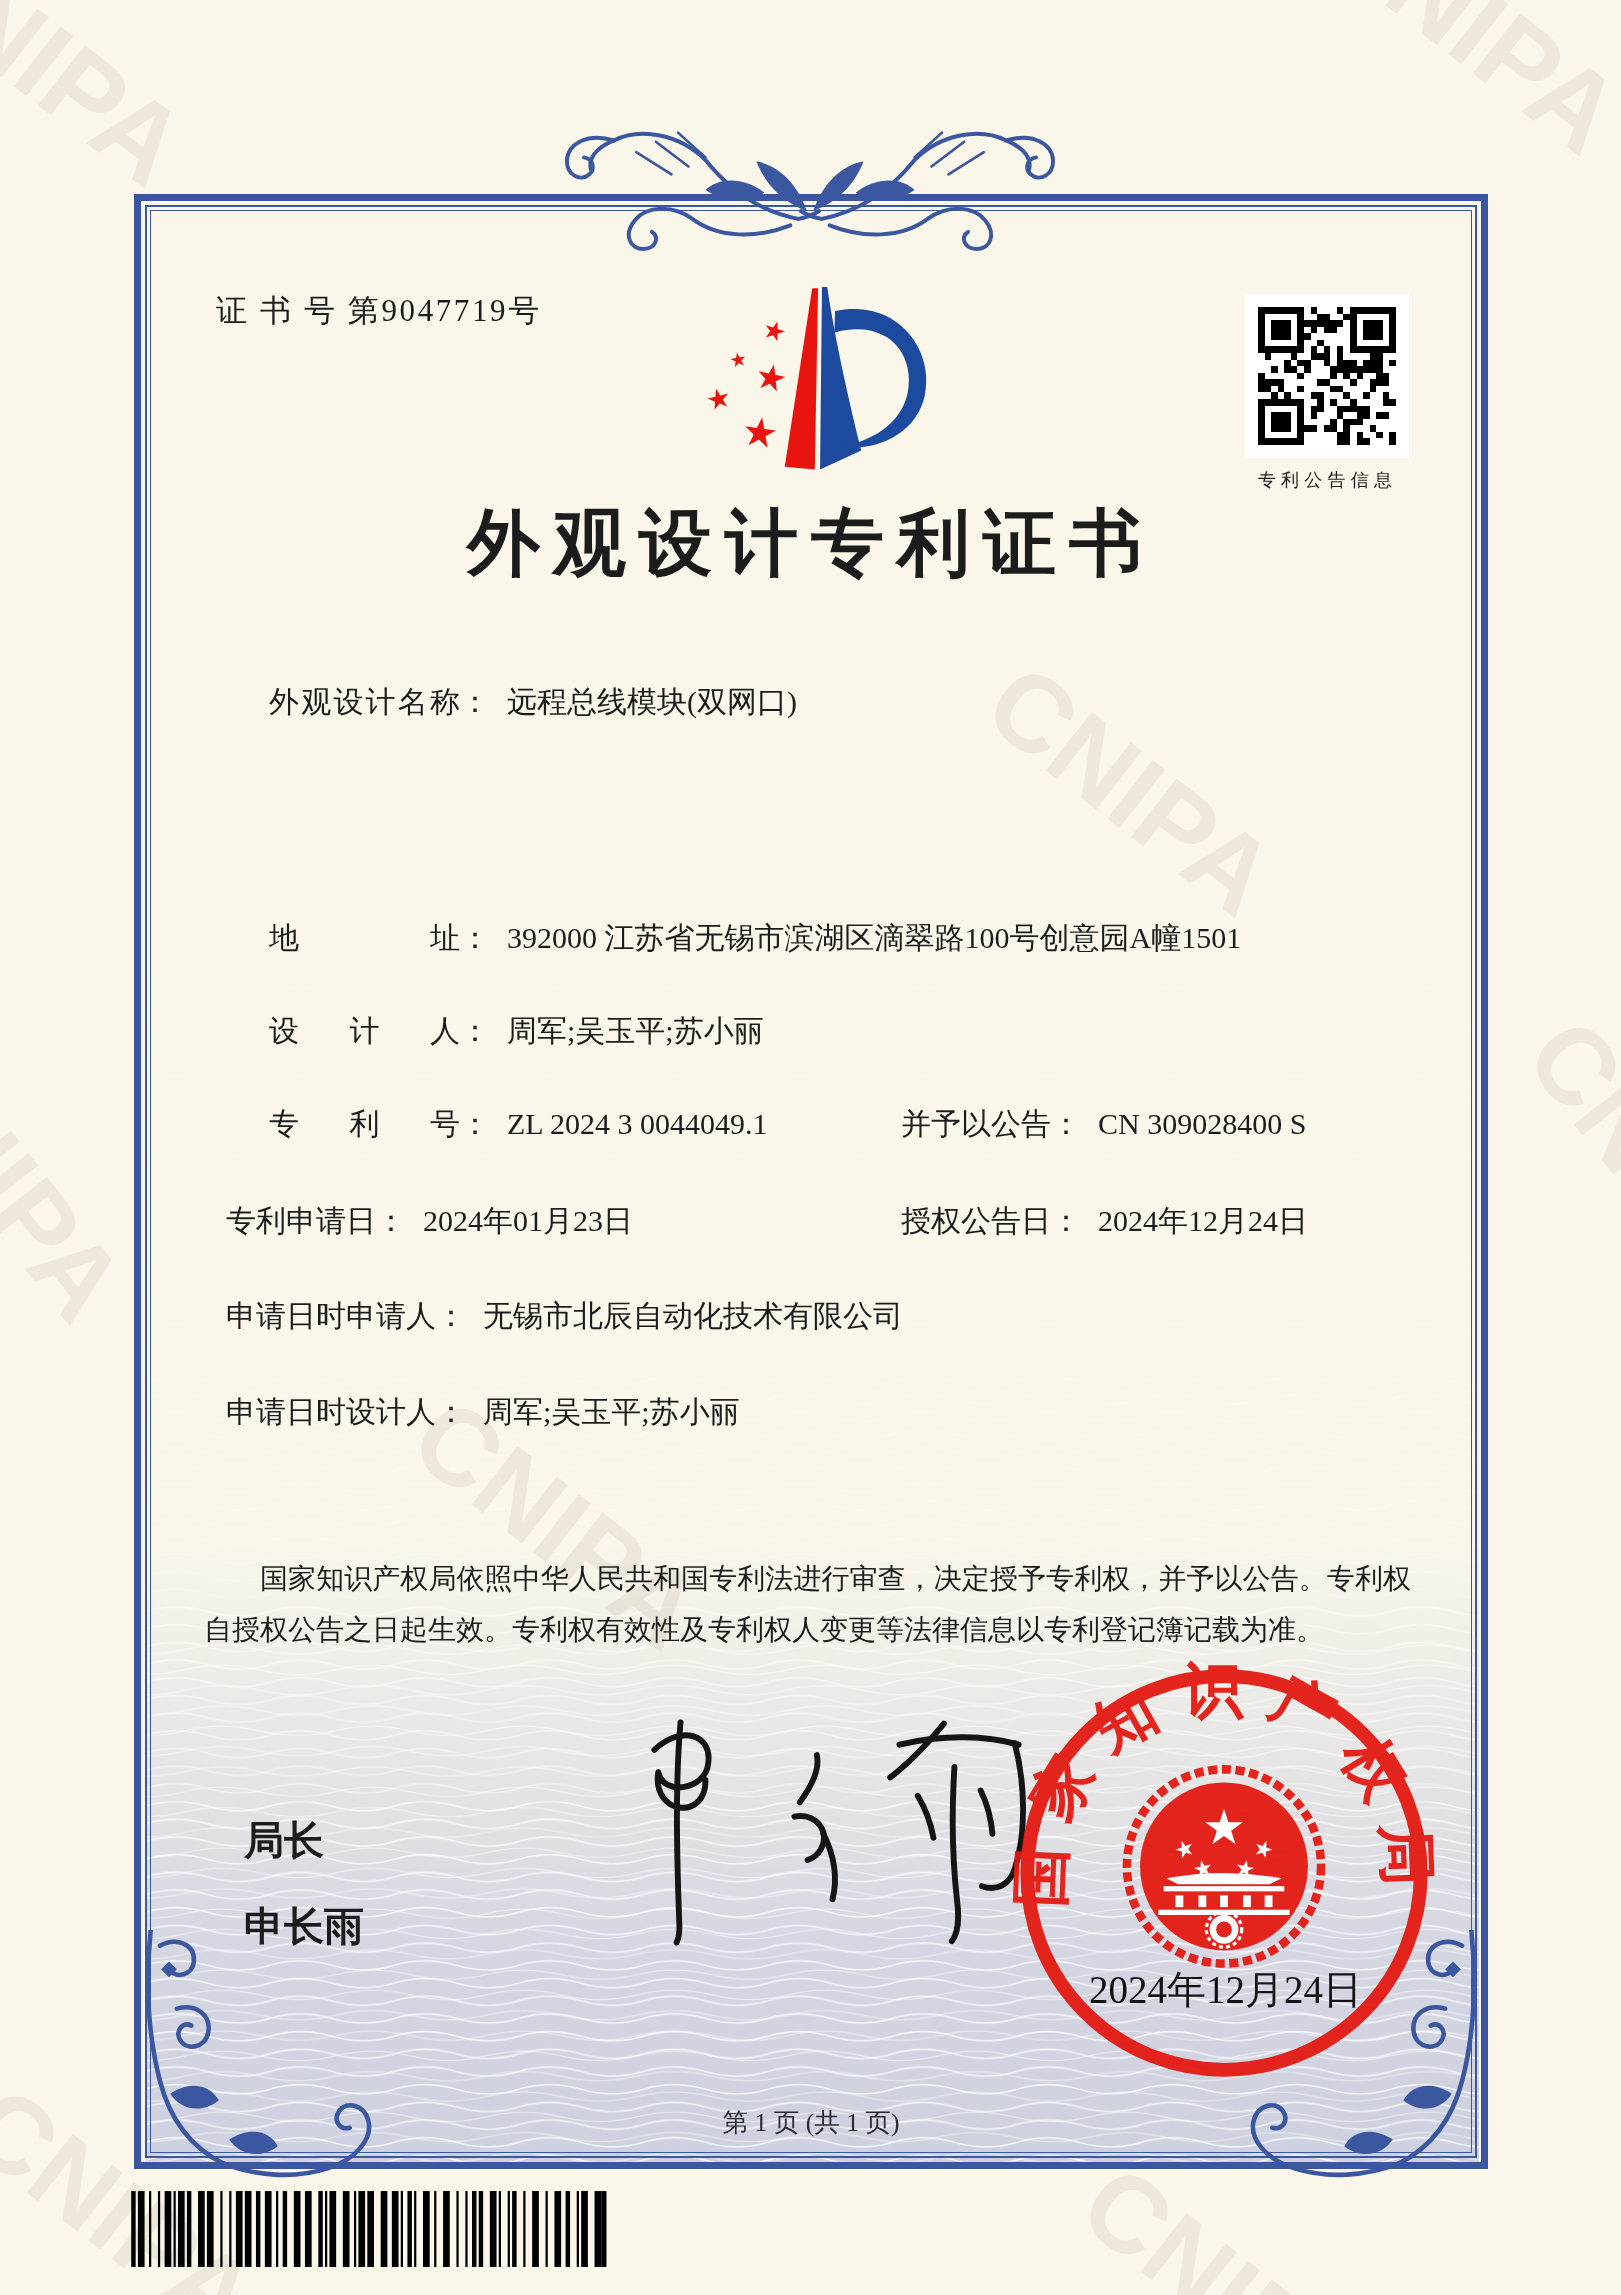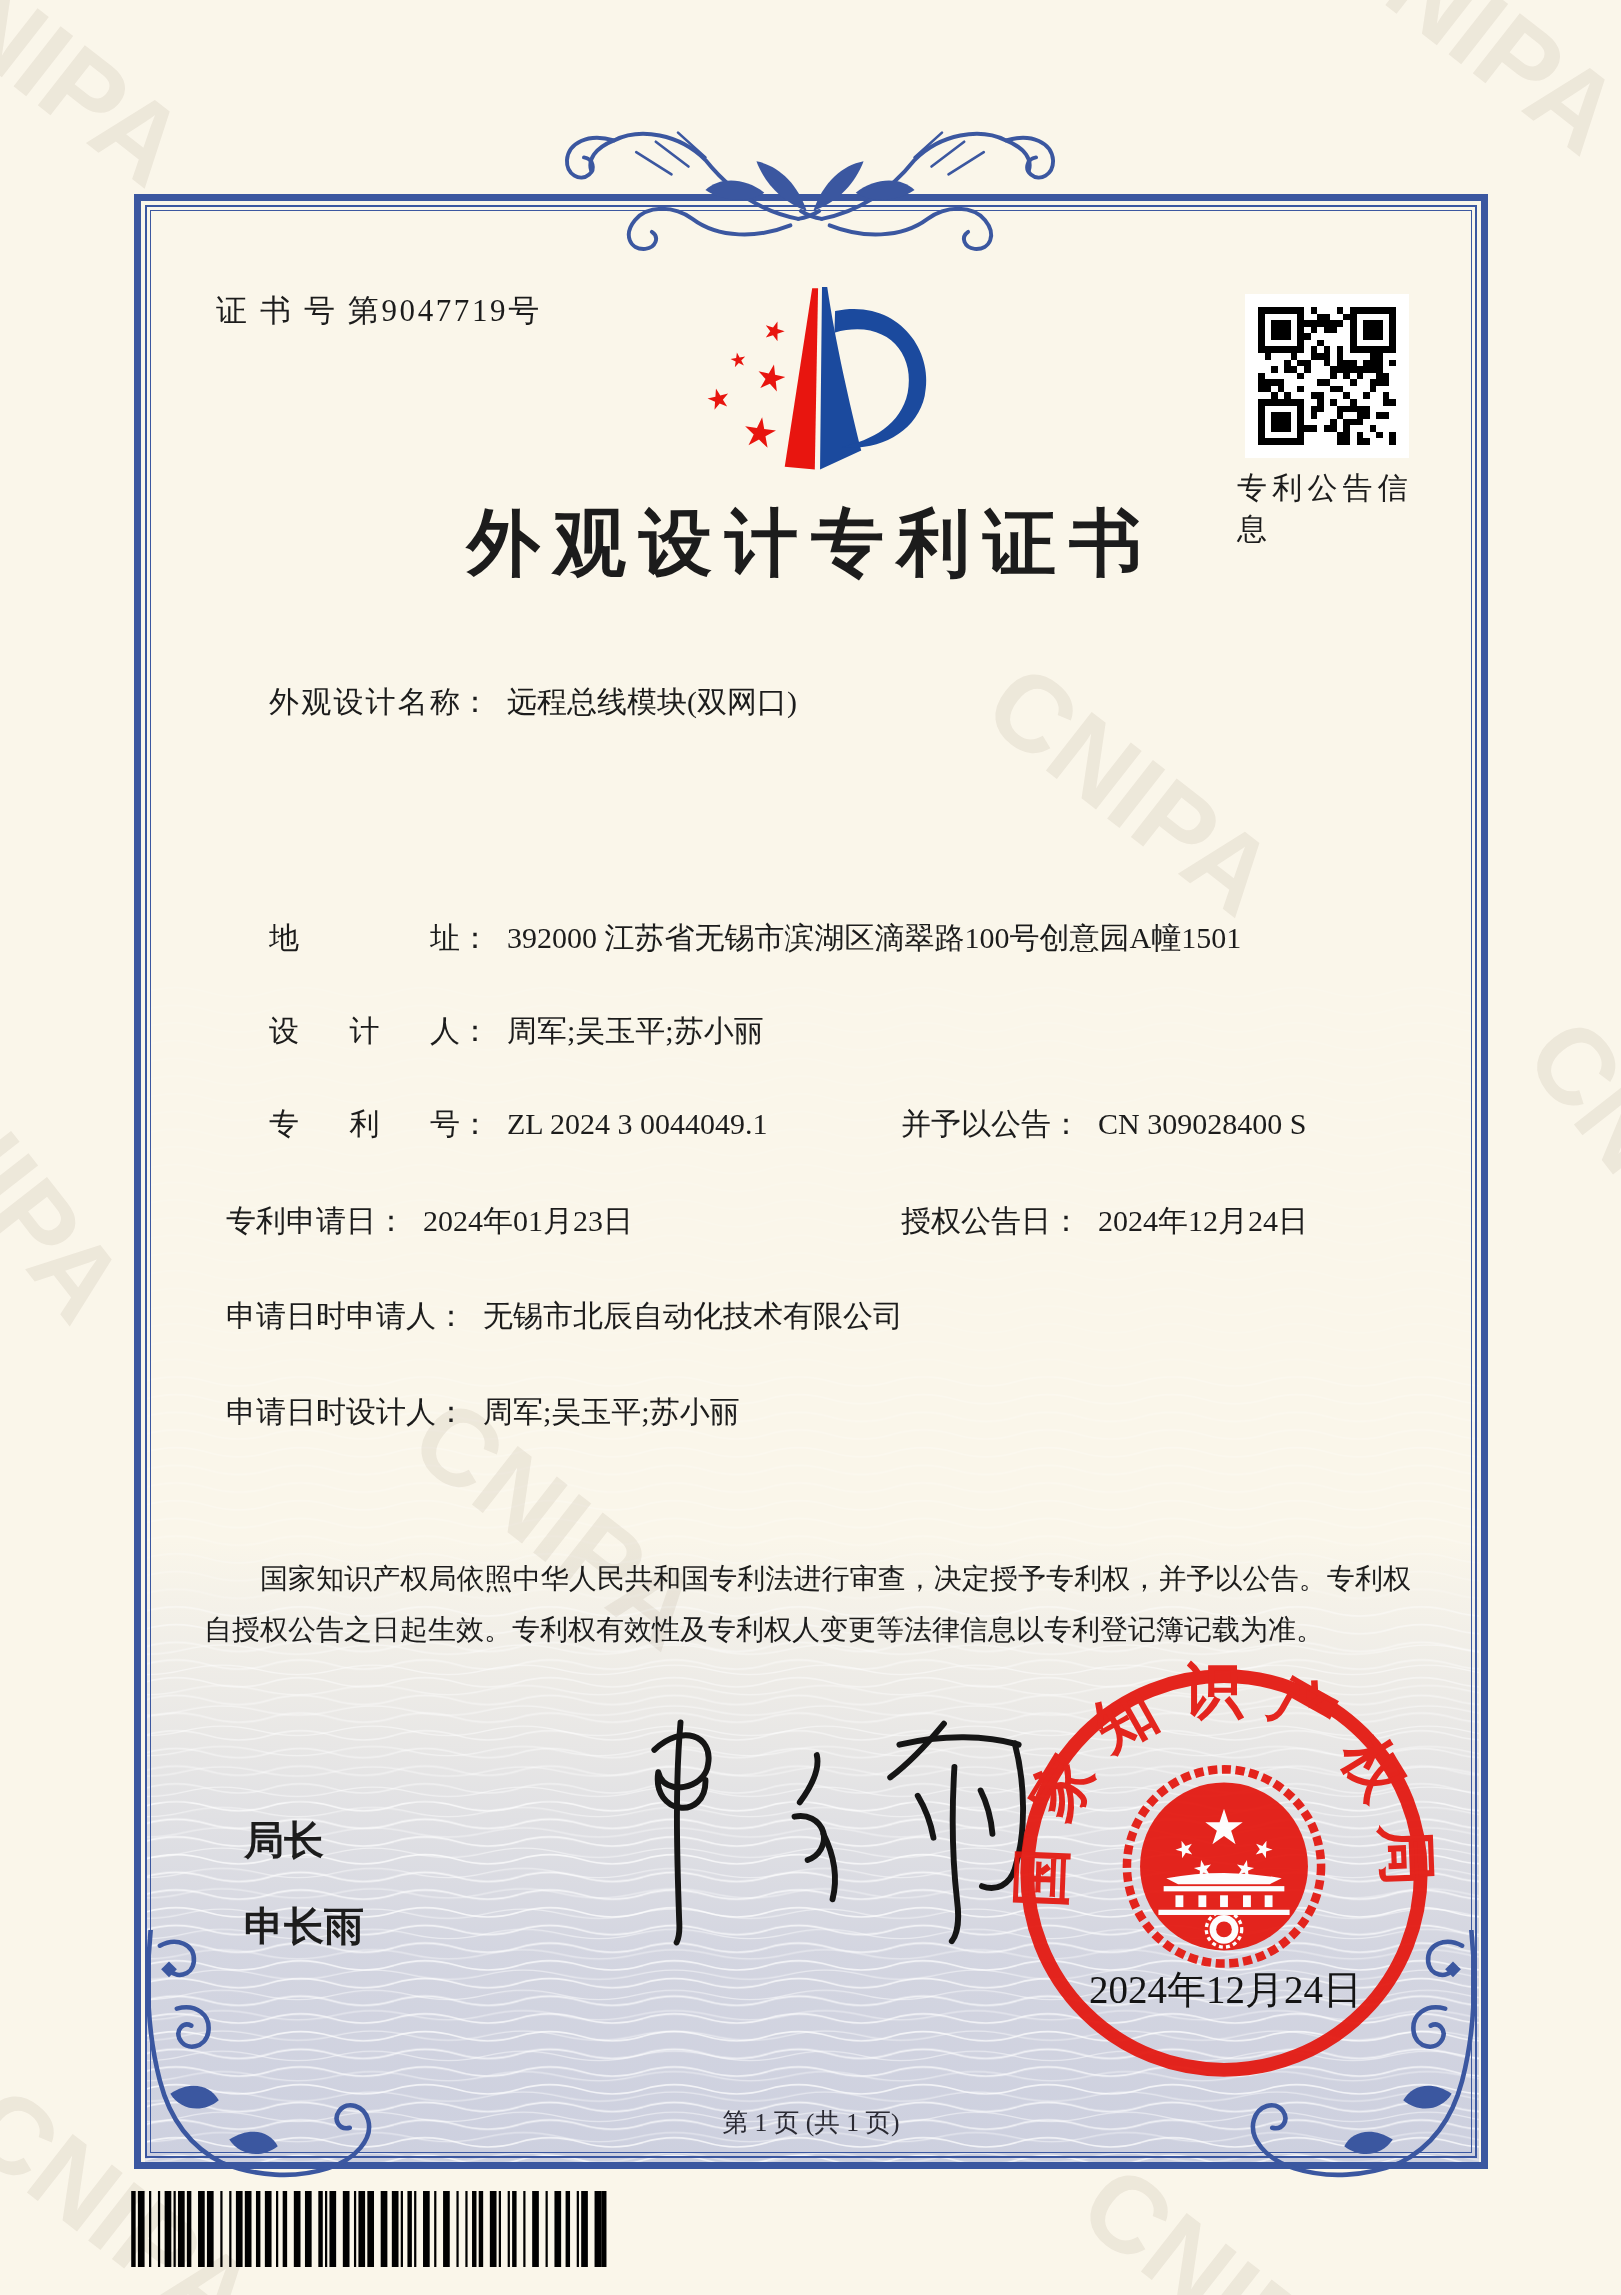--- a/index.html
+++ b/index.html
@@ -15,21 +15,21 @@
                    rgba(205,208,223,0.85) 65%,#cdd0df 100%);}
   
   #frame{position:absolute;left:134px;top:194px;width:1354px;height:1975px;
          border:7.9px solid #3b57a0;box-sizing:border-box;}
   #frame .in1{position:absolute;inset:3.9px;border:2.6px solid #3b57a0;}
   #frame .in1 .in2{position:absolute;inset:3.3px;border:1.3px solid #3b57a0;}
   .abs{position:absolute;}
   
   #cert-no{left:216px;top:290px;font-size:31px;letter-spacing:2.6px;}
   #qr-box{left:1245px;top:294px;width:164px;height:164px;background:#fff;}
-  #qr-caption{left:1237px;top:468px;width:181px;font-size:30px;letter-spacing:5.2px;}
+  #qr-caption{left:1237px;top:468px;width:181px;text-align:center;font-size:18px;letter-spacing:5.2px;}
   #title{left:134px;top:495px;width:1354px;text-align:center;font-size:73px;font-weight:700;
          letter-spacing:13px;}
   
   .row{position:absolute;left:226px;font-size:30px;line-height:1.25;white-space:nowrap;}
   .lab{display:inline-block;}
   .j{width:191px;text-align:justify;text-align-last:justify;margin-left:43px;}
   .val{margin-left:17px;}
   .cell2{position:absolute;left:675px;top:0;white-space:nowrap;}
   .r1{top:683px}.r2{top:816px}.r3{top:919px}.r4{top:1012px}
   .r5{top:1105px}.r6{top:1202px}.r7{top:1297px}.r8{top:1393px}

